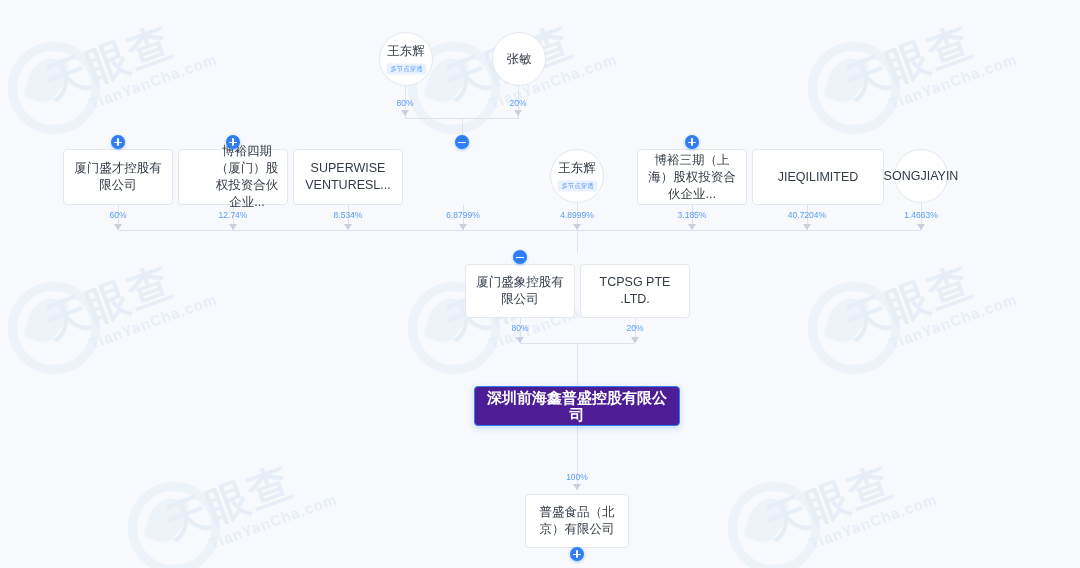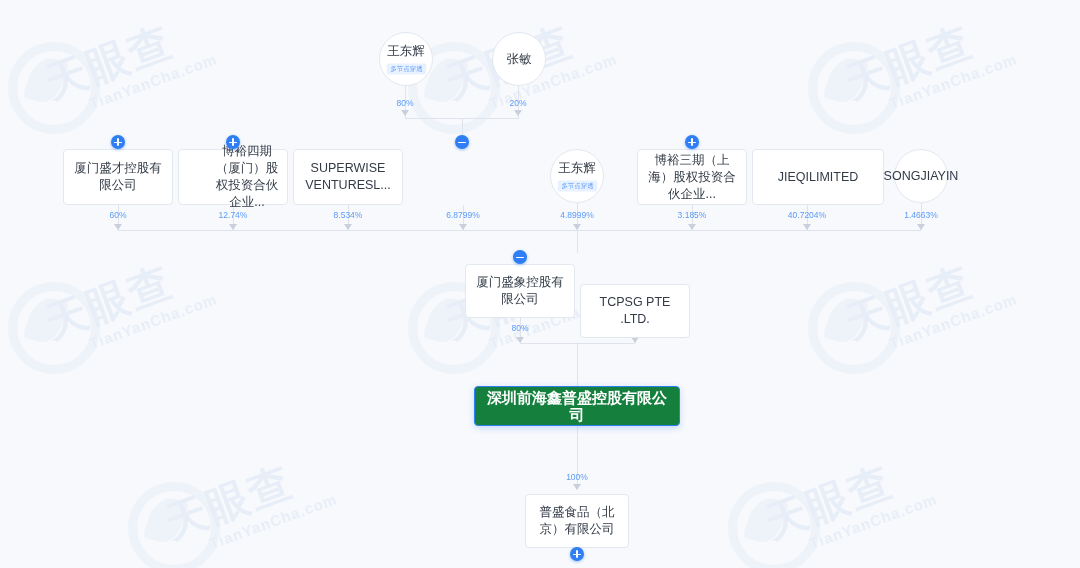--- a/index.html
+++ b/index.html
@@ -63,21 +63,21 @@
     background:#e8f1ff;
     color:#5b9bf8;
     font-size:7px;
     line-height:10px;
     padding:1px 4px;
     border-radius:2px;
     transform:scale(.92);
     white-space:nowrap;
   }
   .node.primary{
-    background:#15803d;
+    background:#4c1d95;
     border-color:#2f7ef4;
     color:#ffffff;
     font-size:15px;
     font-weight:bold;
     border-radius:4px;
     box-shadow:0 2px 6px rgba(47,126,244,.25);
   }
 
   
   .ln{position:absolute;background:#dfe4ec;z-index:2;}
@@ -247,21 +247,21 @@
   <div class="pct" style="left:921px;top:210px;">1.4663%</div>
 
   <div class="ln h" style="left:118px;top:230px;width:803px;"></div>
   <div class="ln v" style="left:577px;top:230px;height:23px;"></div>
 
   <div class="tg" style="left:513px;top:250px;"></div>
 
   <div class="node" style="left:465px;top:264px;width:110px;height:54px;">
     <span>厦门盛象控股有限公司</span>
   </div>
-  <div class="node" style="left:580px;top:264px;width:110px;height:54px;margin-top:20px;">
+  <div class="node" style="left:580px;top:264px;width:110px;height:54px;">
     <span>TCPSG PTE .LTD.</span>
   </div>
 
   <div class="ln v" style="left:520px;top:318px;height:25px;"></div>
   <div class="arrow" style="left:515.5px;top:337px;"></div>
   <div class="pct" style="left:520px;top:323px;">80%</div>
 
   <div class="ln v" style="left:635px;top:318px;height:25px;"></div>
   <div class="arrow" style="left:630.5px;top:337px;"></div>
   <div class="pct" style="left:635px;top:323px;">20%</div>

